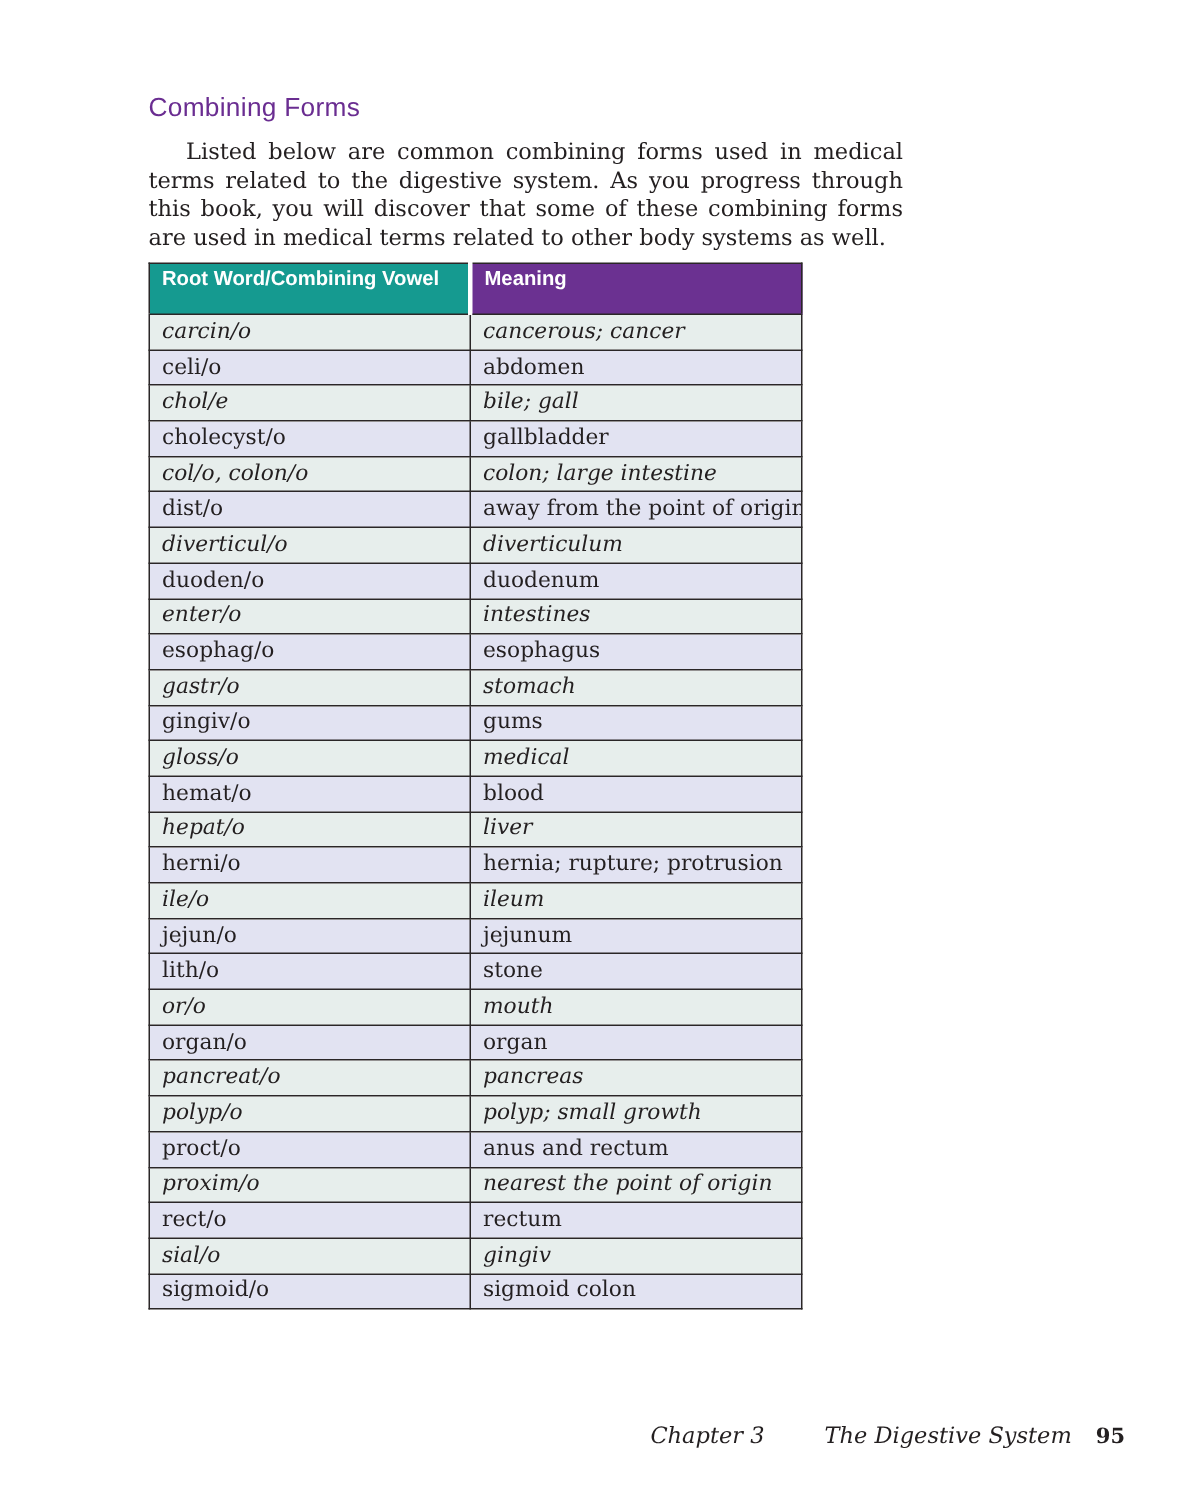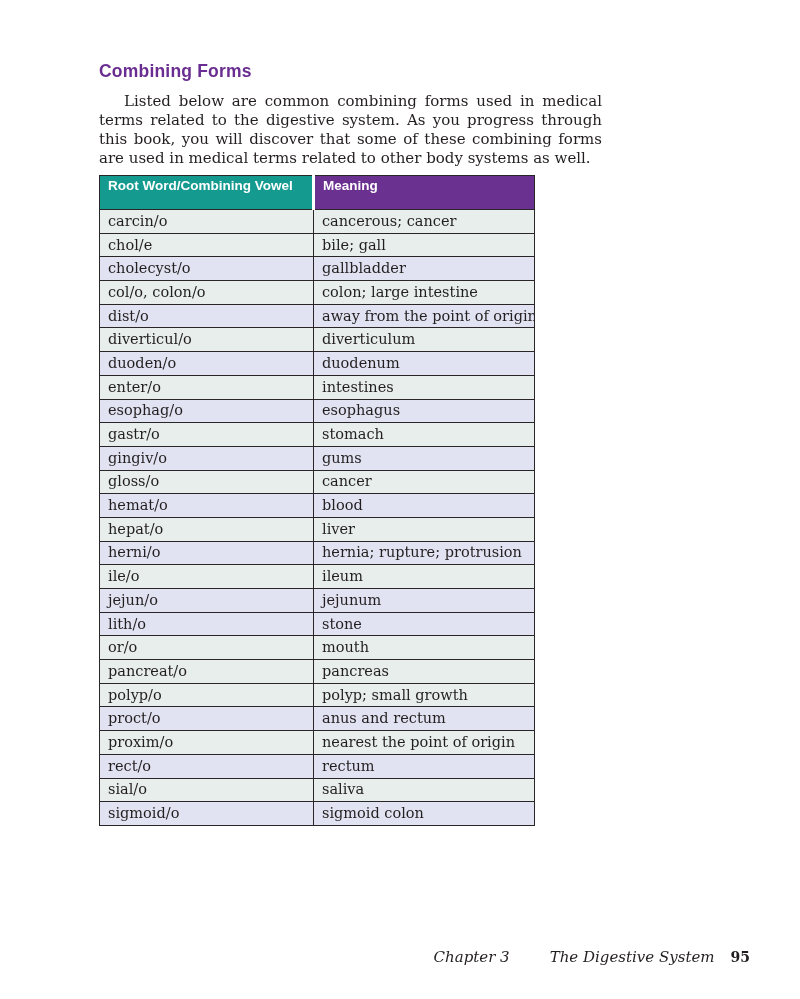--- a/index.html
+++ b/index.html
@@ -20,21 +20,21 @@
     background: #ffffff;
     font-family: "DejaVu Serif", serif;
     color: var(--text-color);
     overflow: hidden;
   }
   .section-title {
     position: absolute;
     left: 99px;
     top: 61px;
     font-family: "Liberation Sans", sans-serif;
-    font-weight: bold;
+    font-weight: normal;
     font-size: 17.5px;
     color: var(--title-color);
     letter-spacing: 0.2px;
   }
   .intro {
     position: absolute;
     left: 99px;
     top: 92px;
     width: 503px;
     font-size: 15px;
@@ -71,21 +71,21 @@
     font-family: "DejaVu Serif", serif;
     font-size: 14.5px;
     color: var(--text-color);
     height: 23.7px;
     padding: 1px 8px 2px 8px;
     border: 1px solid var(--border-color);
     vertical-align: middle;
     overflow: hidden;
     white-space: nowrap;
   }
-  tr.row-mint td { background: var(--row-mint); }
+  tr.row-mint td { background: var(--row-mint); font-style: italic; }
   tr.row-lavender td { background: var(--row-lavender); }
   .footer {
     position: absolute;
     top: 948px;
     right: 50px;
     display: flex;
     align-items: baseline;
     gap: 0;
     font-size: 15px;
   }
@@ -122,20 +122,24 @@
       <tr>
         <th class="th-root">Root Word/Combining Vowel</th>
         <th class="th-meaning">Meaning</th>
       </tr>
     </thead>
     <tbody id="table-body">
         <tr class="row-mint">
           <td>carcin/o</td>
           <td>cancerous; cancer</td>
         </tr>
+        <tr class="row-lavender">
+          <td>celi/o</td>
+          <td>abdomen</td>
+        </tr>
         <tr class="row-mint">
           <td>chol/e</td>
           <td>bile; gall</td>
         </tr>
         <tr class="row-lavender">
           <td>cholecyst/o</td>
           <td>gallbladder</td>
         </tr>
         <tr class="row-mint">
           <td>col/o, colon/o</td>
@@ -164,21 +168,21 @@
         <tr class="row-mint">
           <td>gastr/o</td>
           <td>stomach</td>
         </tr>
         <tr class="row-lavender">
           <td>gingiv/o</td>
           <td>gums</td>
         </tr>
         <tr class="row-mint">
           <td>gloss/o</td>
-          <td>cancer</td>
+          <td>medical</td>
         </tr>
         <tr class="row-lavender">
           <td>hemat/o</td>
           <td>blood</td>
         </tr>
         <tr class="row-mint">
           <td>hepat/o</td>
           <td>liver</td>
         </tr>
         <tr class="row-lavender">
@@ -194,20 +198,24 @@
           <td>jejunum</td>
         </tr>
         <tr class="row-lavender">
           <td>lith/o</td>
           <td>stone</td>
         </tr>
         <tr class="row-mint">
           <td>or/o</td>
           <td>mouth</td>
         </tr>
+        <tr class="row-lavender">
+          <td>organ/o</td>
+          <td>organ</td>
+        </tr>
         <tr class="row-mint">
           <td>pancreat/o</td>
           <td>pancreas</td>
         </tr>
         <tr class="row-mint">
           <td>polyp/o</td>
           <td>polyp; small growth</td>
         </tr>
         <tr class="row-lavender">
           <td>proct/o</td>
@@ -216,21 +224,21 @@
         <tr class="row-mint">
           <td>proxim/o</td>
           <td>nearest the point of origin</td>
         </tr>
         <tr class="row-lavender">
           <td>rect/o</td>
           <td>rectum</td>
         </tr>
         <tr class="row-mint">
           <td>sial/o</td>
-          <td>saliva</td>
+          <td>gingiv</td>
         </tr>
         <tr class="row-lavender">
           <td>sigmoid/o</td>
           <td>sigmoid colon</td>
         </tr>
       </tbody>
   </table>
 
   <div class="footer">
     <span class="chapter-label">Chapter 3</span>

